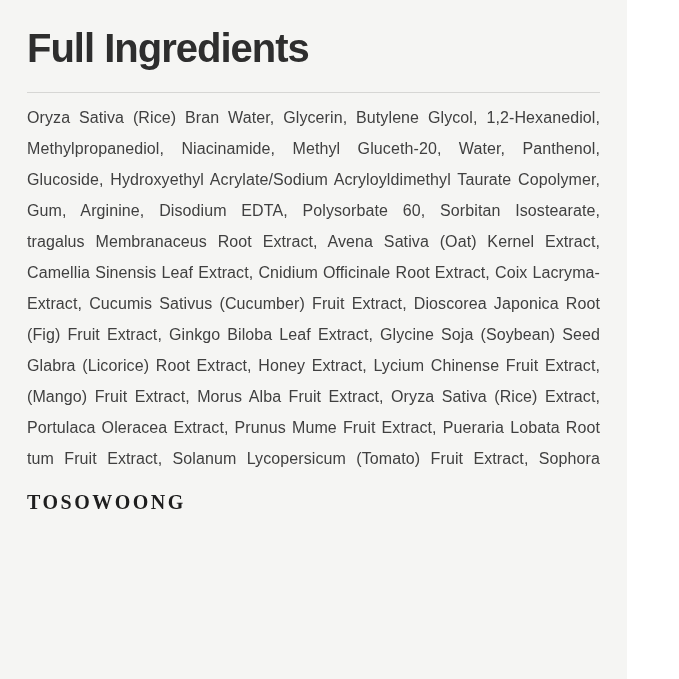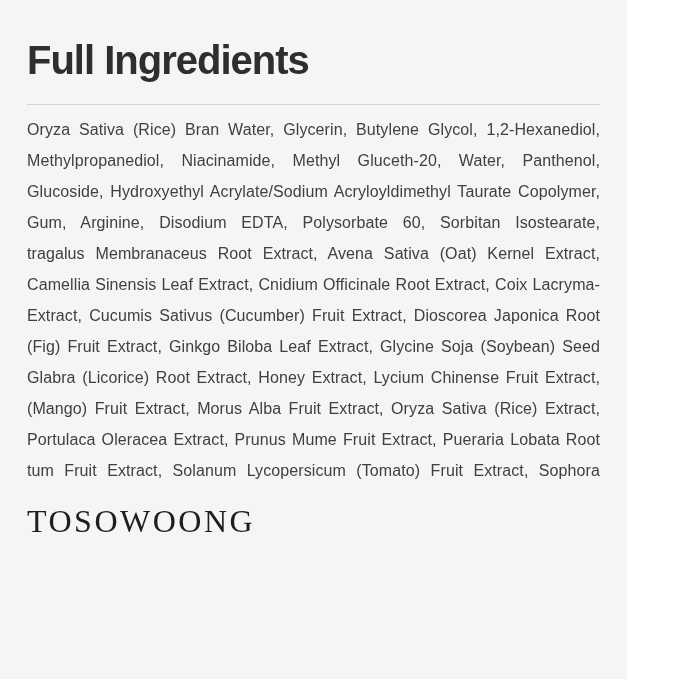--- a/index.html
+++ b/index.html
@@ -2,21 +2,21 @@
 <html><head>
 <meta charset="utf-8">
 <style>
   html, body { margin: 0; padding: 0; }
   .page {
     position: relative;
     width: 627px;
     height: 679px;
     background: #f5f5f3;
     box-sizing: border-box;
-    padding: 12px 27px;
+    padding: 0 27px;
     overflow: hidden;
     font-family: "Liberation Sans", sans-serif;
   }
   .title {
     margin: 0;
     padding-top: 26px;
     font-size: 40px;
     line-height: 44px;
     font-weight: 700;
     letter-spacing: -1px;
@@ -38,22 +38,22 @@
     line-height: 31px;
     text-align: justify;
     text-align-last: justify;
     text-justify: inter-word;
     white-space: normal;
     overflow: hidden;
   }
   .brand {
     margin-top: 17px;
     font-family: "Liberation Serif", serif;
-    font-weight: 400;
-    font-size: 32px;
+    font-weight: 700;
+    font-size: 20px;
     letter-spacing: 2.5px;
     color: #1e1e1e;
   }
 </style>
 </head>
 <body>
 
 <div class="page">
 
   <h1 class="title">Full Ingredients</h1>

